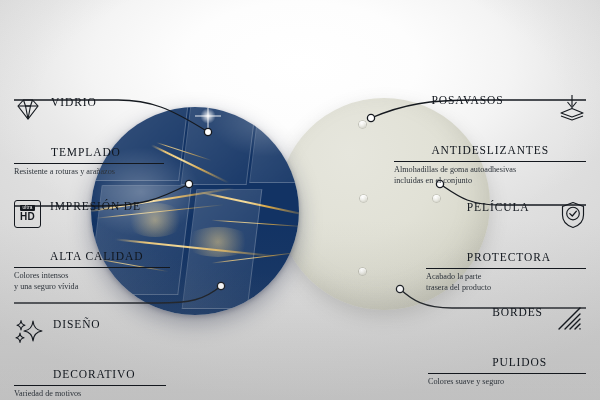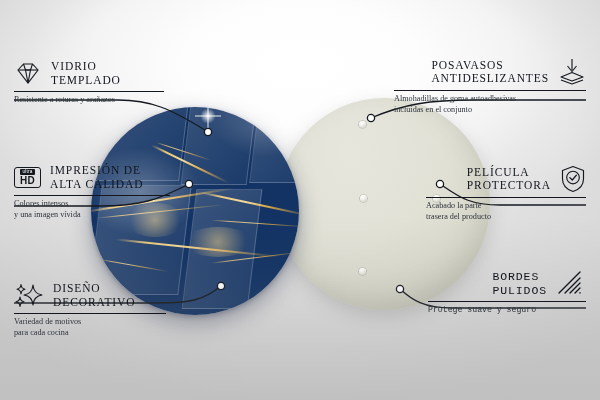--- a/index.html
+++ b/index.html
@@ -101,40 +101,41 @@
     display:flex; align-items:center; gap:9px;
   }
   .callout.right .titles{ justify-content:flex-end; }
   .title-text{
     font-size:11.5px;
     letter-spacing:0.9px;
     line-height:13.5px;
     color:#11161d;
     text-transform:uppercase;
     white-space:nowrap;
+    margin-top:36px;
   }
   .rule{
     height:1px;
     background:#14181e;
     margin-top:4px;
   }
   .sub{
     font-size:8.2px;
     line-height:10.5px;
     color:#2d333a;
     margin-top:3px;
     white-space:pre-line;
   }
   .callout.right .title-text,
   .callout.right .sub{ }
   .ico{ flex:0 0 auto; display:block; }
 
   
   .hdbadge{
-    width:27px; height:21px;
+    width:27px; height:28px;
     border:1.2px solid #15191f;
     border-radius:3px;
     display:flex; flex-direction:column;
     align-items:center; justify-content:center;
     line-height:1;
   }
   .hdbadge .u{
     font-family:"Liberation Sans", sans-serif;
     font-size:4.6px; letter-spacing:.2px;
     background:#15191f; color:#fff;
@@ -233,21 +234,21 @@
         <span class="u">ultra</span>
         <span class="h">HD</span>
       </div>
       <div>
         <div class="title-text">IMPRESIÓN DE</div>
         <div class="title-text">ALTA CALIDAD</div>
       </div>
     </div>
     <div class="rule"></div>
     <div class="sub">Colores intensos
-y una imagen vívida</div>
+y una seguro vívida</div>
   </div>
 
   <div class="callout left" style="left:14px; top:282px; width:152px;">
     <div class="titles">
       <svg class="ico" width="30" height="26" viewBox="0 0 30 26">
         <g fill="none" stroke="#15191f" stroke-width="1.1" stroke-linejoin="round">
           <path d="M19,2 C19.6,8.2 22.6,11.3 28,12 C22.6,12.7 19.6,15.8 19,22 C18.4,15.8 15.4,12.7 10,12 C15.4,11.3 18.4,8.2 19,2 Z"></path>
           <path d="M7,1.5 C7.3,4.4 8.6,5.8 11,6.2 C8.6,6.6 7.3,8 7,11 C6.7,8 5.4,6.6 3,6.2 C5.4,5.8 6.7,4.4 7,1.5 Z"></path>
           <path d="M6,14 C6.3,17 7.6,18.4 10,18.8 C7.6,19.2 6.3,20.6 6,23.5 C5.7,20.6 4.4,19.2 2,18.8 C4.4,18.4 5.7,17 6,14 Z"></path>
         </g>
@@ -294,33 +295,33 @@
           <circle cx="13" cy="12.5" r="6.3"></circle>
           <path d="M9.8,12.6 L12.3,15 L16.4,10.2" stroke-width="1.3" stroke-linecap="round"></path>
         </g>
       </svg>
     </div>
     <div class="rule"></div>
     <div class="sub">Acabado la parte
 trasera del producto</div>
   </div>
 
-  <div class="callout right" style="right:14px; top:270px; width:158px;font-family:Liberation Mono, monospace;">
+  <div class="callout right" style="right:14px; top:270px; width:158px;">
     <div class="titles">
       <div>
         <div class="title-text">BORDES</div>
         <div class="title-text">PULIDOS</div>
       </div>
       <svg class="ico" width="30" height="26" viewBox="0 0 30 26">
         <g stroke="#15191f" stroke-width="1.35" stroke-linecap="round">
           <path d="M3,22 L24,1"></path>
           <path d="M9,22 L24,7"></path>
           <path d="M14,22 L24,12"></path>
           <path d="M19,22 L24,17"></path>
           <path d="M24,22 L24,21.6"></path>
         </g>
       </svg>
     </div>
     <div class="rule"></div>
-    <div class="sub">Protege suave y seguro</div>
+    <div class="sub">Colores suave y seguro</div>
   </div>
 
 </div>
 
 </body></html>

